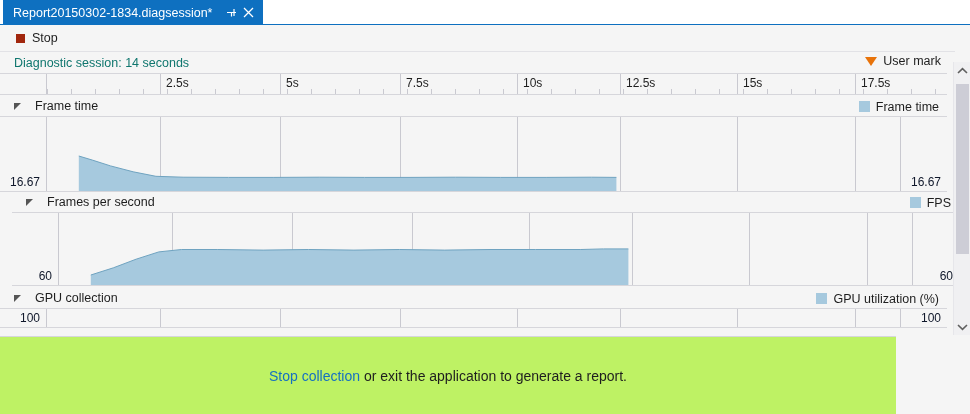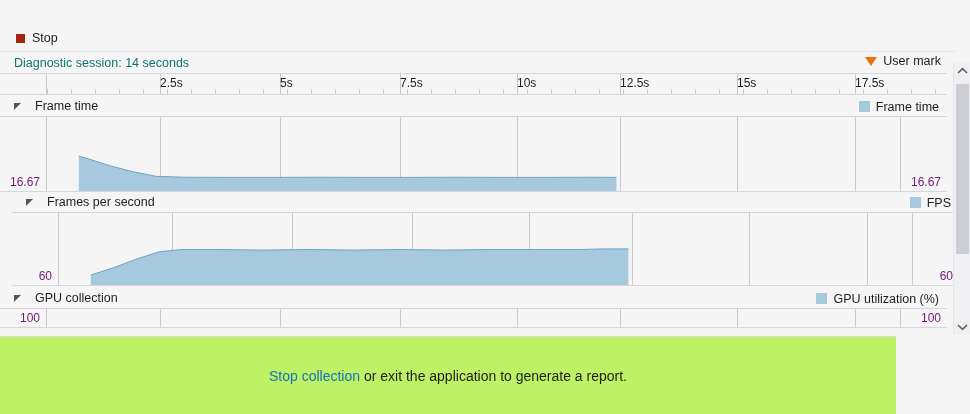--- a/index.html
+++ b/index.html
@@ -86,21 +86,21 @@
     border-right: 1px solid #c9c9d0;
   }
   .ruler-major {
     position: absolute; top: 0; width: 1px; height: 22px; background: #c9c9d0;
   }
   .ruler-minor {
     position: absolute; bottom: 0; width: 1px; height: 5px; background: #c9c9d0;
   }
   .ruler-label {
     position: absolute; top: 2px; font-size: 12px; color: #1e1e1e;
-    padding-left: 0; white-space: nowrap;
+    padding-left: 6px; white-space: nowrap;
   }
 
   
   .graph-row { position: absolute; left: 0; width: 947px; }
   .graph-header {
     position: relative; width: 947px; height: 21px;
     background: #f5f5f5;
     display: flex; align-items: center;
     border-bottom: 1px solid #d6d6db;
   }
@@ -123,21 +123,21 @@
     border-bottom: 1px solid #d6d6db;
     overflow: hidden;
   }
   .plot-gutter-l, .plot-gutter-r {
     position: absolute; top: 0; bottom: 0; width: 47px;
     display: flex; align-items: flex-end; justify-content: flex-end;
   }
   .plot-gutter-l { left: 0; border-right: 1px solid #c9c9d0; }
   .plot-gutter-r { right: 0; border-left: 1px solid #c9c9d0; }
   .axis-value {
-    font-size: 12px; color: #701a75; padding-right: 6px; padding-bottom: 2px;
+    font-size: 12px; color: #0f172a; padding-right: 6px; padding-bottom: 2px;
     white-space: nowrap;
   }
   .plot-area {
     position: absolute; left: 47px; right: 47px; top: 0; bottom: 0;
     overflow: hidden;
   }
   .vgrid {
     position: absolute; top: 0; bottom: 0; width: 1px; background: #c9c9d0;
   }
   .plot-area svg { position: absolute; left: 0; top: 0; display: block; }
@@ -168,20 +168,36 @@
     display: flex; align-items: center; justify-content: center;
   }
   .footer-inner { font-size: 14px; color: #1e1e1e; }
   .footer-link { color: #1570c1; cursor: pointer; }
 </style>
 </head>
 <body>
 
 <div id="app">
 
+  <div class="tabstrip">
+    <div class="tab">
+      <span class="tab-title">Report20150302-1834.diagsession*</span>
+      <span class="tab-icon">
+        <svg width="11" height="11" viewBox="0 0 11 11">
+          <path d="M1 5.5 H8 M8 2 V9 M8 5.5 H10" stroke="#ffffff" stroke-width="1.2" fill="none"></path>
+          <path d="M5.5 5.5 L5.5 9.5" stroke="#ffffff" stroke-width="1.2" fill="none"></path>
+        </svg>
+      </span>
+      <span class="tab-icon">
+        <svg width="11" height="11" viewBox="0 0 11 11">
+          <path d="M1 1 L10 10 M10 1 L1 10" stroke="#ffffff" stroke-width="1.3" fill="none"></path>
+        </svg>
+      </span>
+    </div>
+  </div>
 
   <div class="toolbar">
     <div class="tb-btn">
       <span class="stop-square"></span>
       <span>Stop</span>
     </div>
   </div>
 
   <div class="session-bar">
     <span class="session-text">Diagnostic session: 14 seconds</span>

